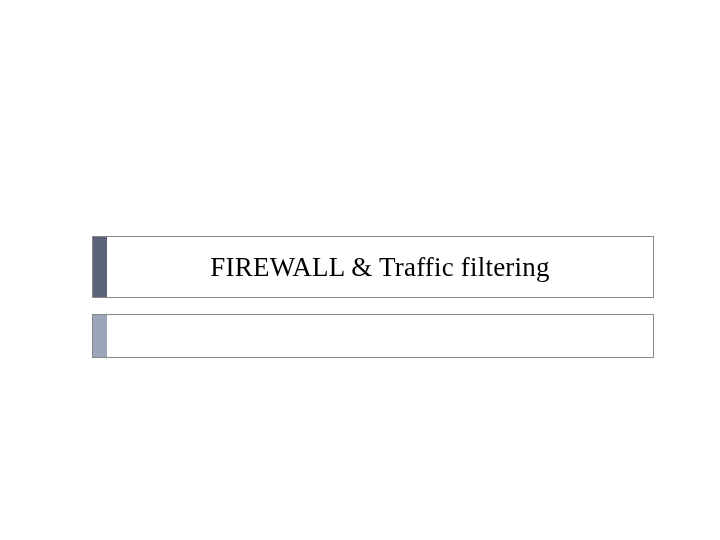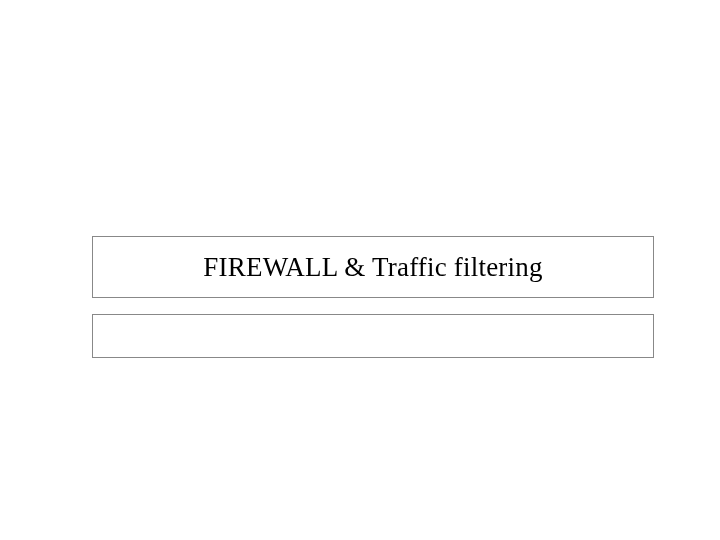--- a/index.html
+++ b/index.html
@@ -1,19 +1,18 @@
 <!DOCTYPE html>
 <html><head>
   <meta charset="utf-8">
   <style>
     * {
       margin: 0;
       padding: 0;
       box-sizing: border-box;
-      flex-direction: column;
     }
     body {
       width: 720px;
       height: 540px;
       background: #ffffff;
       font-family: Georgia, 'Times New Roman', serif;
       position: relative;
     }
     .title-block {
       position: absolute;

